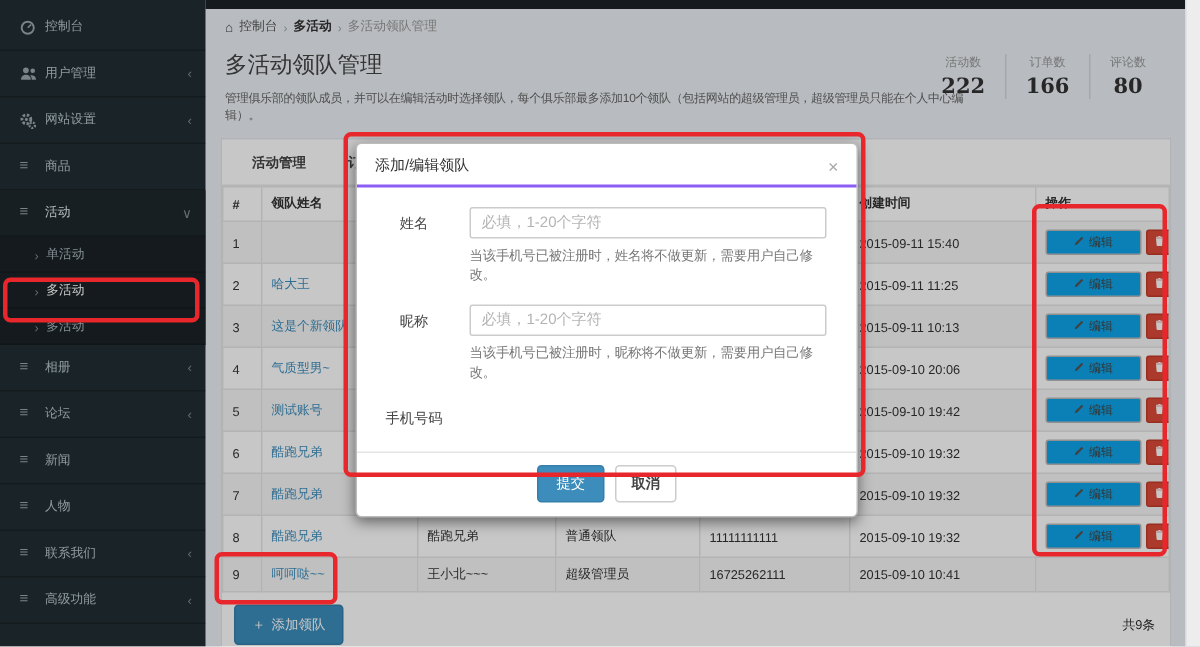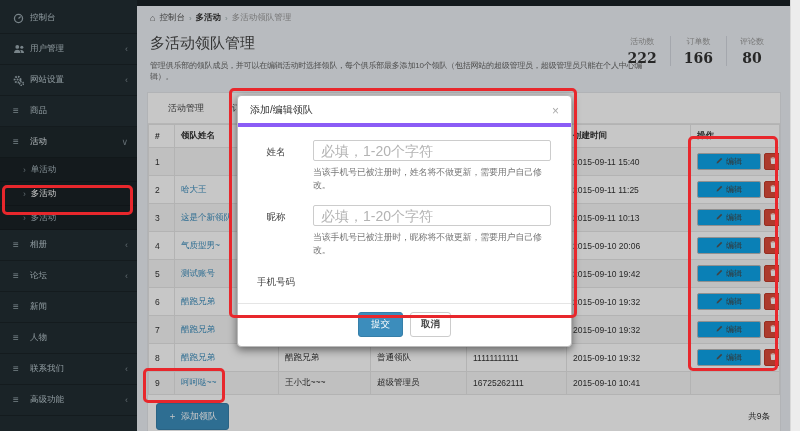--- a/index.html
+++ b/index.html
@@ -37,21 +37,21 @@
   .stats { position:absolute; top:30px; right:26px; display:flex; }
   .stat { padding:0 13px; text-align:center; border-left:1px solid #d2d6de; }
   .stat:first-child { border-left:none; }
   .stat-label { font-size:8px; color:#999; }
   .stat-value { margin-top:3px; font-size:14px; font-weight:bold; color:#333;
     font-family:"DejaVu Serif","Liberation Serif",serif; }
 
   
   .box { margin:10px 22px 0 10px; background:#fff; border:1px solid #e3e6ea; }
   .tabs { display:flex; padding:0 6px; border-bottom:1px solid #e9e9e9; }
-  .tab { padding:9px 14px 8px; font-size:9px; color:#444; cursor:pointer; }
+  .tab { padding:9px 14px 8px; font-size:9px; color:#444; cursor:pointer;font-weight:bold; }
   table { width:100%; border-collapse:collapse; table-layout:fixed; font-size:8.5px; color:#333; }
   th,td { border:1px solid #e6e6e6; padding:5px 6px; text-align:left; overflow:hidden;
     white-space:nowrap; }
   th { font-weight:bold; color:#333; }
   tbody tr:nth-child(odd) td { background:#f6f6f6; }
   td a.lead-link { color:#3c8dbc; text-decoration:none; }
   .btn-edit { display:inline-flex; align-items:center; gap:3px; font-size:8px; color:#444;
     background:#0ea5e9; border:1px solid #b9b9b9; border-radius:2px; padding:2px 18px; cursor:pointer; }
   .btn-del { display:inline-flex; align-items:center; gap:3px; font-size:8px; color:#fff;
     background:#dd4b39; border:1px solid #c23b2a; border-radius:2px; padding:2px 5px;
@@ -63,30 +63,30 @@
   .total { font-size:8.5px; color:#333; padding-right:2px; }
 
   
   .backdrop { position:absolute; inset:0; background:rgba(0,0,0,0.22); z-index:50; pointer-events:none; }
   .scroll-track { position:absolute; top:0; right:0; width:10px; height:431px; background:#ededed;
     border-left:1px solid #d9d9d9; z-index:60; }
   .modal { position:absolute; left:237px; top:95px; width:335px; min-height:216px; background:#fff;
     border:1px solid #bbb; border-radius:4px; box-shadow:0 3px 9px rgba(0,0,0,0.5); z-index:70;
     display:flex; flex-direction:column; }
   .modal-header { display:flex; justify-content:space-between; align-items:flex-end;
-    padding:7px 12px 6px; border-bottom:4px solid #8b5cf6; }
+    padding:7px 12px 6px; border-bottom:2px solid #8b5cf6; }
   .modal-title { font-size:10px; color:#333; }
   .modal-close { font-size:12px; color:#aaa; line-height:1; cursor:pointer; }
   .modal-body { padding:13px 20px 2px 14px; flex:1; }
   .form-row { display:flex; margin-bottom:13px; }
   .form-label { width:48px; flex-shrink:0; margin-right:13px; padding-top:5px;
     text-align:center; font-size:9.5px; color:#444; line-height:1.4; }
   .form-ctrl { flex:1; }
   .form-ctrl input { width:100%; height:21px; border:1px solid #ccc; border-radius:2px;
-    padding:0 7px; font-size:14px; color:#555; font-family:inherit; }
+    padding:0 7px; font-size:10px; color:#555; font-family:inherit; }
   .form-ctrl input::placeholder { color:#b3b3b3; }
   .form-help { margin-top:5px; font-size:9px; color:#777; letter-spacing:-0.2px; }
   .modal-footer { border-top:1px solid #e5e5e5; padding:8px 0 9px; display:flex;
     justify-content:center; gap:7px; }
   .btn-submit { background:#3c8dbc; color:#fff; border:1px solid #367fa9; border-radius:3px;
     font-size:9.5px; padding:5px 12px; cursor:pointer; font-family:Liberation Sans, sans-serif; }
   .btn-cancel { background:#fff; color:#444; border:1px solid #ccc; border-radius:3px;
     font-size:9.5px; padding:5px 10px; cursor:pointer; font-family:inherit;font-weight:bold; }
 
   

